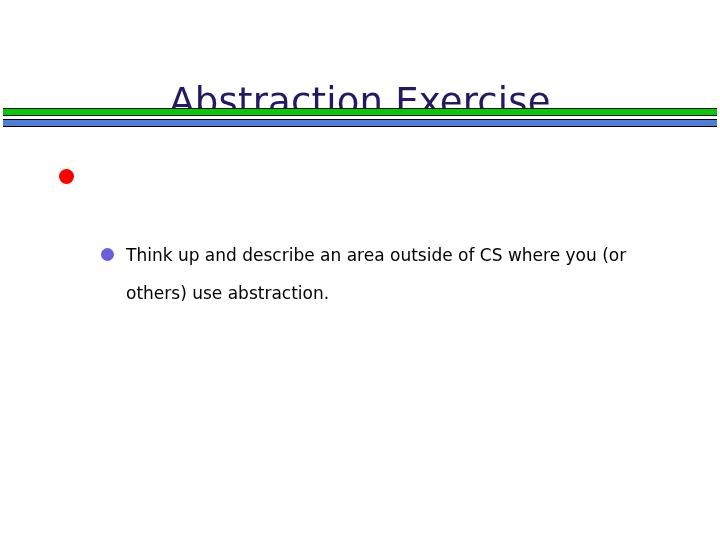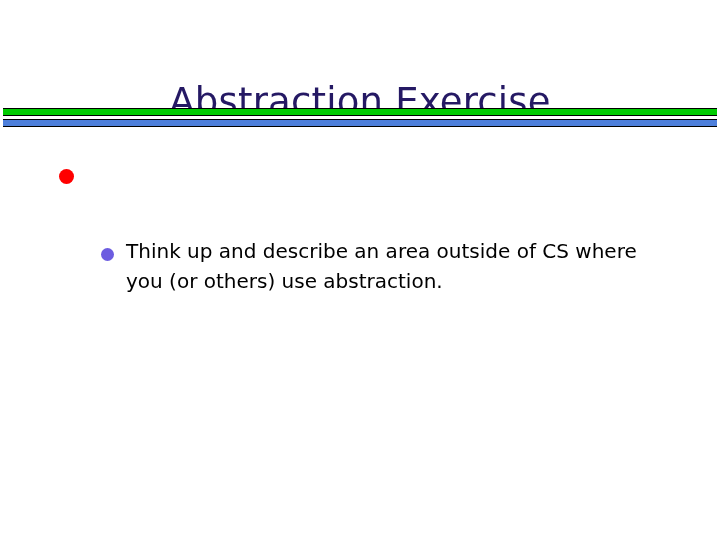--- a/index.html
+++ b/index.html
@@ -110,22 +110,22 @@
   .bullet-text {
     display: block;
     color: #000000;
     font-weight: 400;
   }
   .text-l1 {
     font-size: 22px;
     line-height: 40px;
   }
   .text-l2 {
-    font-size: 20px;
-    line-height: 30px;
+    font-size: 17px;
+    line-height: 38px;
     max-width: 540px;
   }
 </style>
 </head>
 <body>
 
 <div class="slide">
 
   <h1 class="slide-title">Abstraction Exercise</h1>
 

